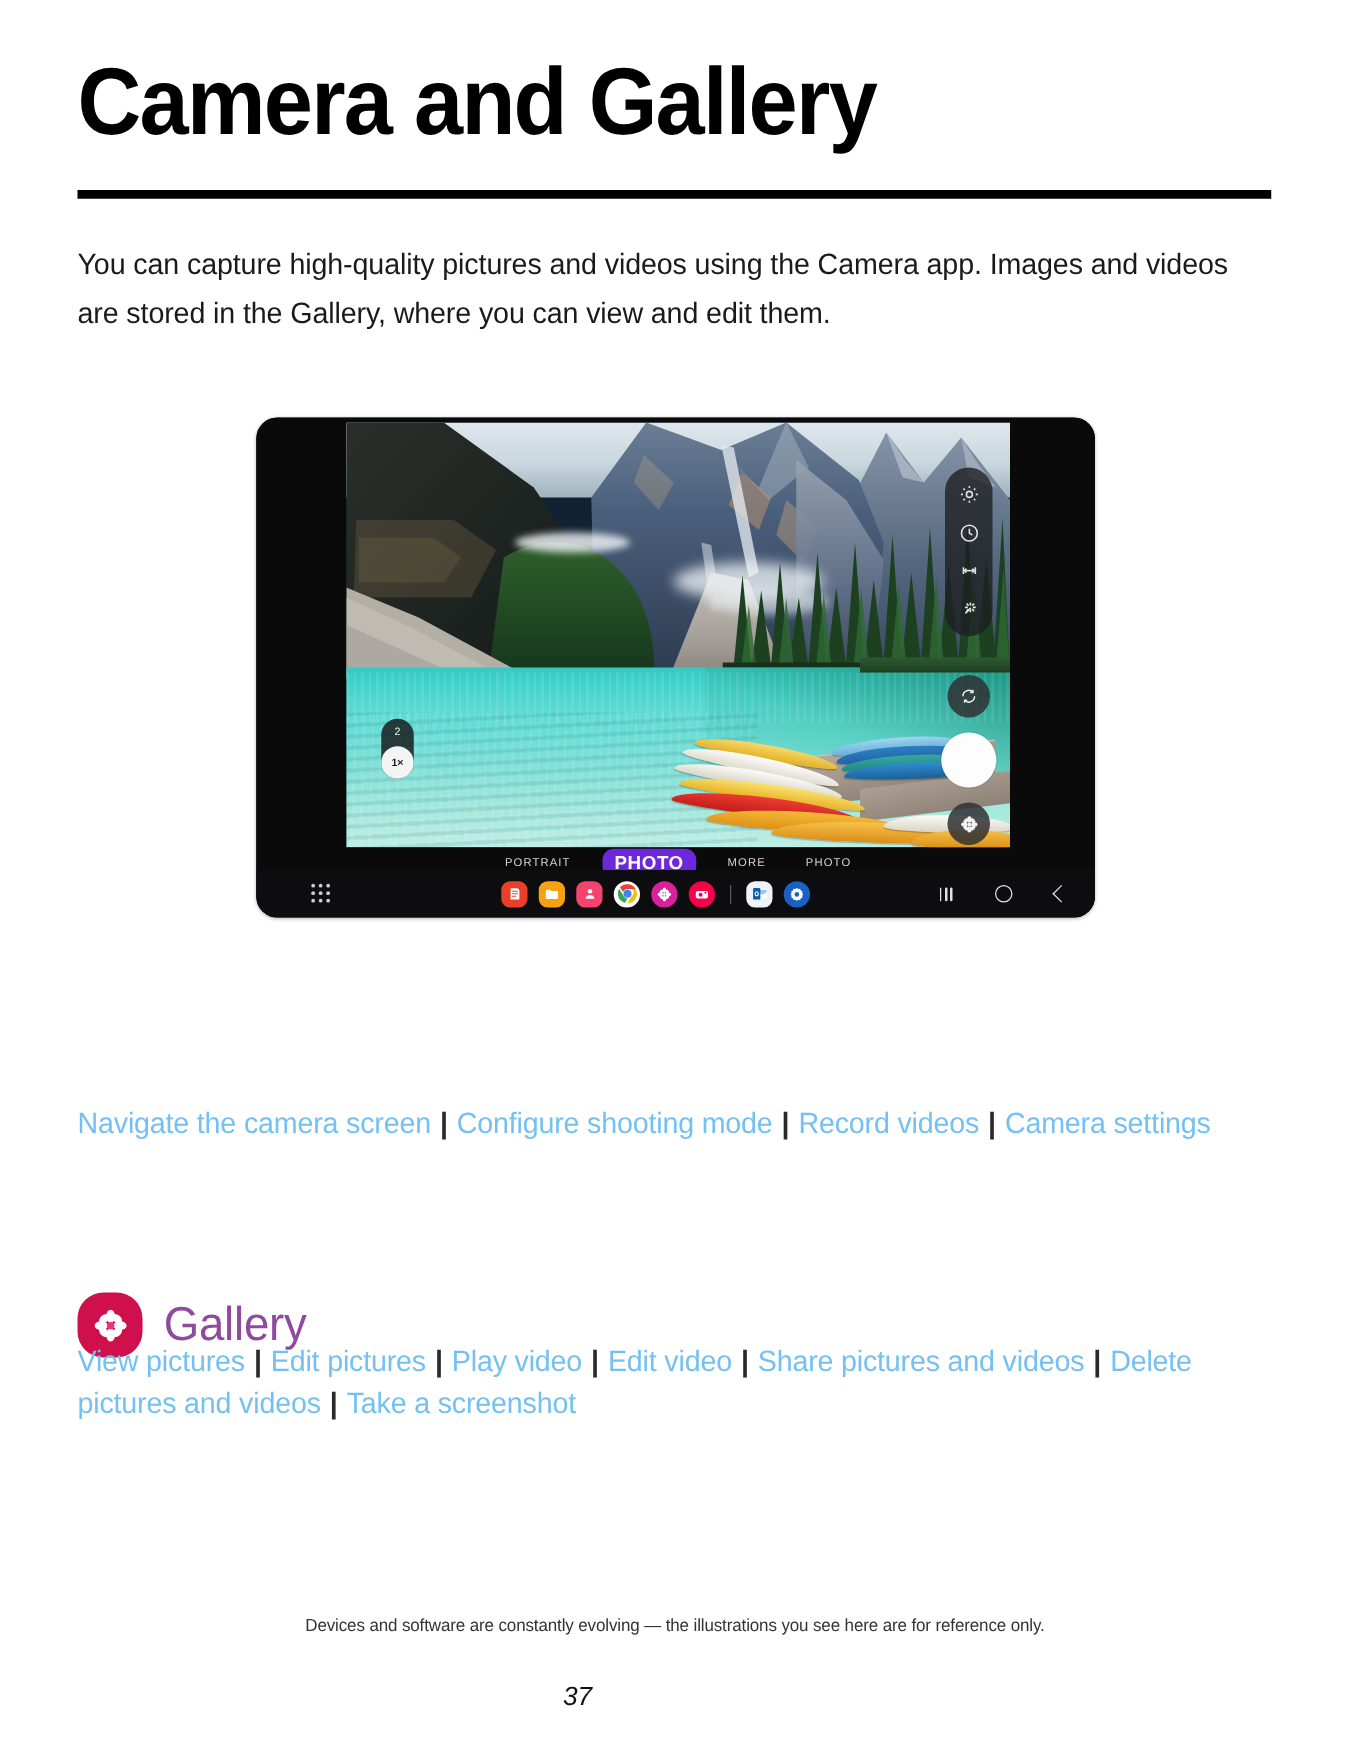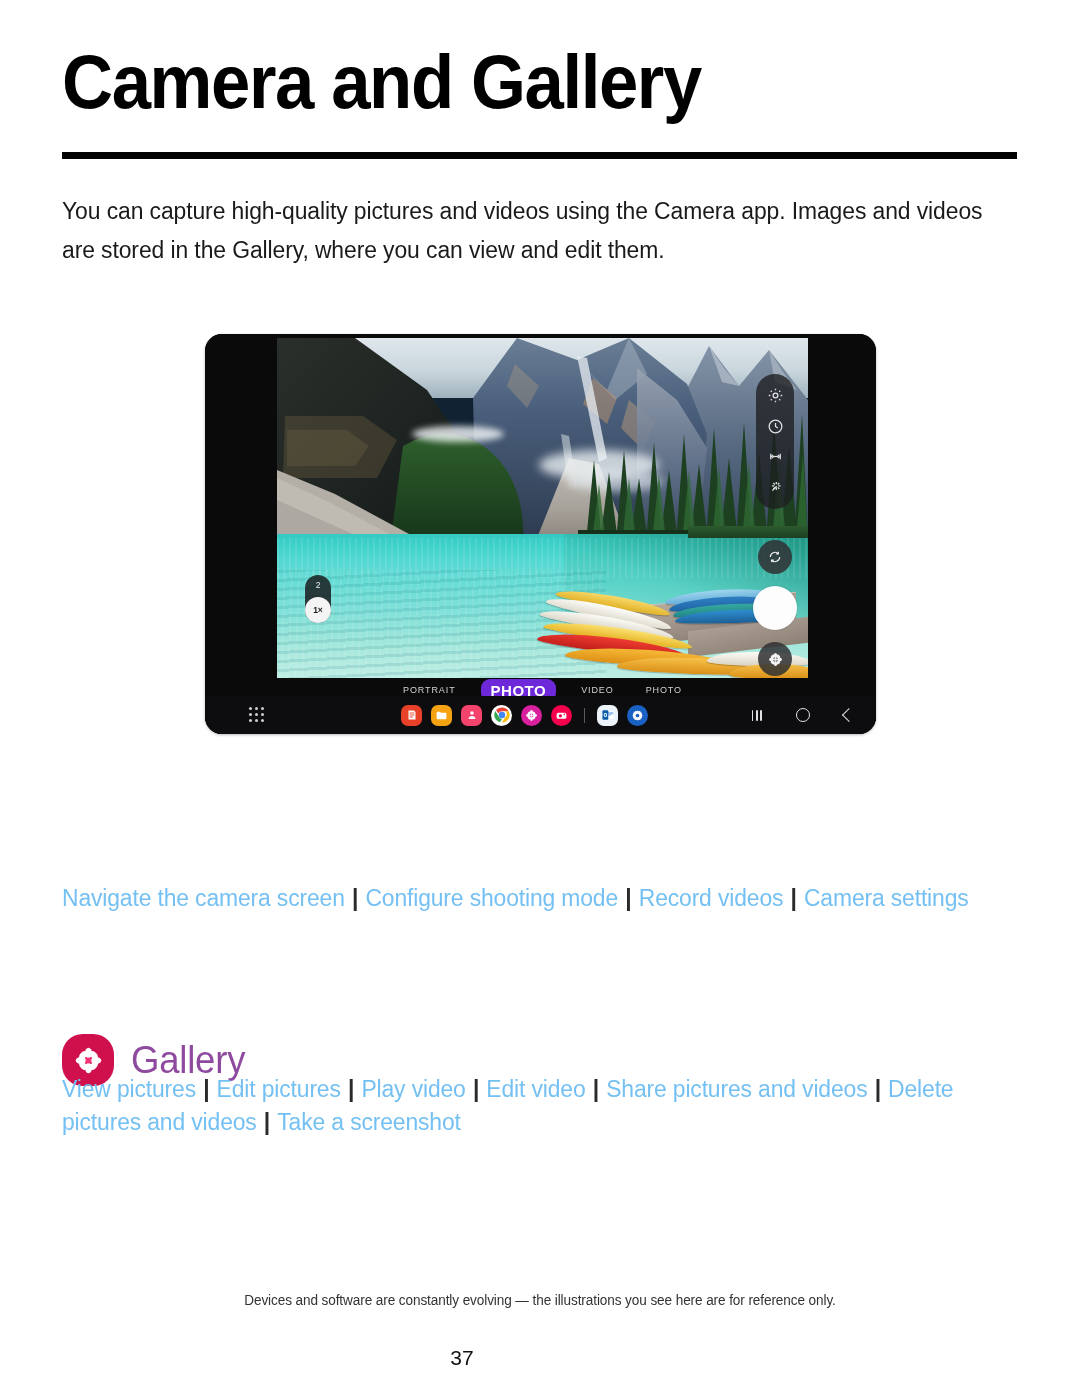--- a/index.html
+++ b/index.html
@@ -224,21 +224,21 @@
   .sep{color:#2a2a2a;font-weight:bold;padding:0 1px;}
 
   
   .footer-note{
     position:absolute;left:0;top:1292px;width:1080px;text-align:center;
     font-size:14px;color:#333333;letter-spacing:-0.1px;
     transform:scaleX(0.97);transform-origin:center top;
   }
   .page-num{
     position:absolute;left:0;top:1346px;width:924px;text-align:center;
-    font-size:21px;color:#111111;
+    font-size:21px;color:#111111;font-style:italic;
   }
 </style>
 </head>
 <body>
 
 <div class="page">
 
   <div class="title">Camera and Gallery</div>
   <div class="title-rule"></div>
 
@@ -445,21 +445,21 @@
               <ellipse cx="8" cy="16" rx="3.2" ry="2.2" transform="rotate(45 8 16)"></ellipse>
             </g>
             <circle cx="12" cy="12" r="2.1" fill="#f2f2f2"></circle>
           </svg>
         </div>
       </div>
 
       <div class="modes">
         <span class="mode">PORTRAIT</span>
         <span class="mode active">PHOTO</span>
-        <span class="mode">VIDEO</span>
+        <span class="mode">MORE</span>
         <span class="mode">PHOTO</span>
       </div>
 
       <div class="taskbar">
         <div class="apps-grid">
           <i></i>
             <i></i>
             <i></i>
             <i></i>
             <i></i>

